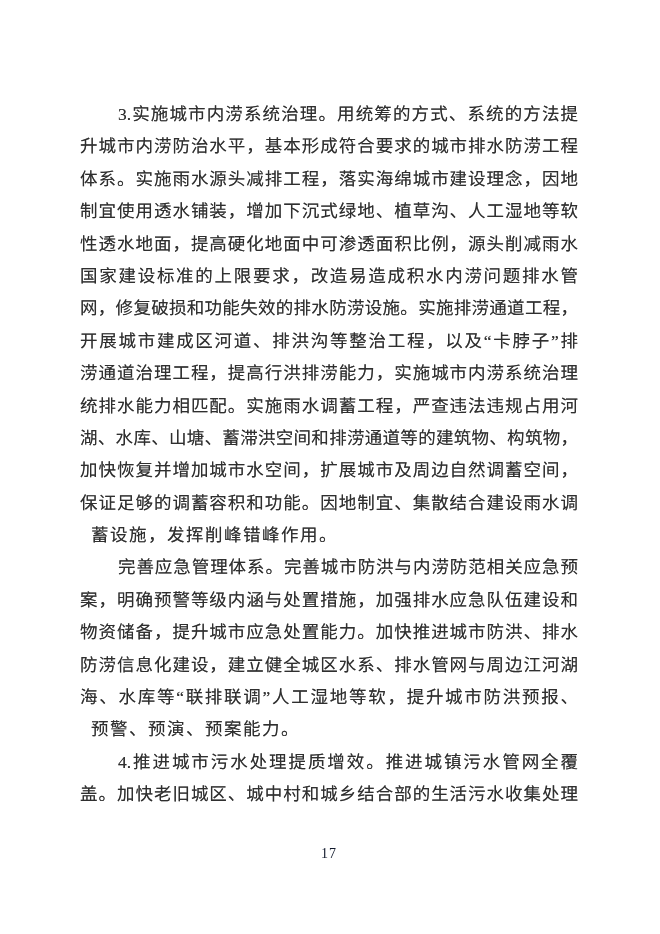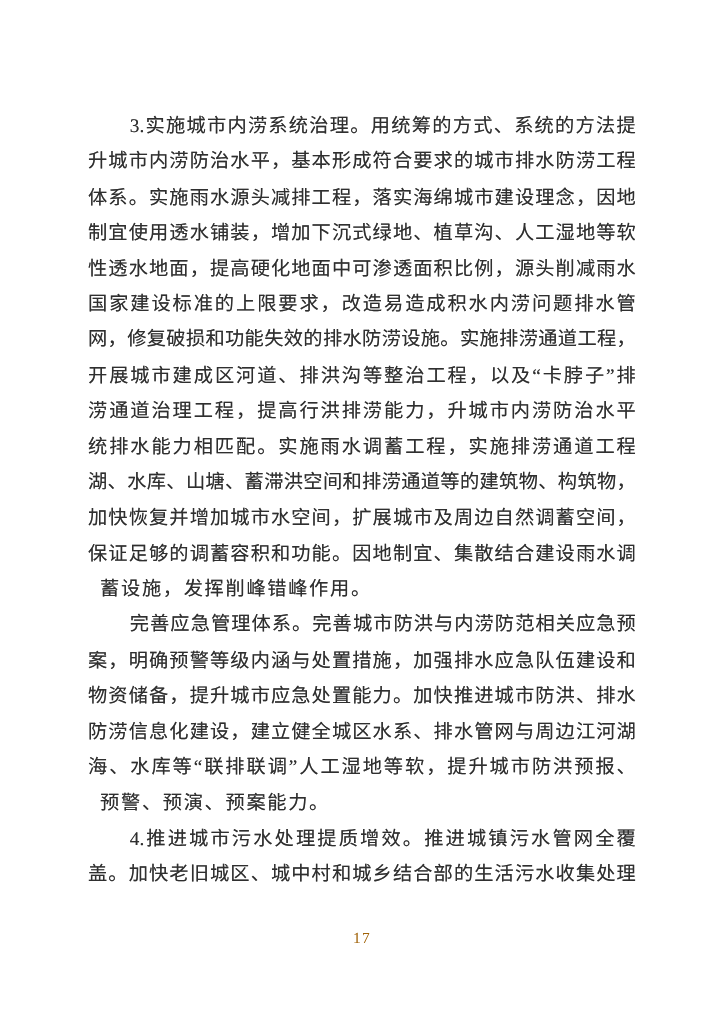--- a/index.html
+++ b/index.html
@@ -40,39 +40,39 @@
     letter-spacing: 1.5px;
     margin-left: 11px;
   }
   .page-number {
     position: absolute;
     left: 80px;
     top: 846px;
     width: 498px;
     text-align: center;
     font-size: 14px;
-    color: #a16207;
+    color: #0f172a;
     letter-spacing: 1px;
   }
 </style>
 </head>
 <body>
 
 <div class="page">
   <div class="text-block" id="text-block">
       <div class="line indent">3.实施城市内涝系统治理。用统筹的方式、系统的方法提</div>
       <div class="line">升城市内涝防治水平，基本形成符合要求的城市排水防涝工程</div>
       <div class="line">体系。实施雨水源头减排工程，落实海绵城市建设理念，因地</div>
       <div class="line">制宜使用透水铺装，增加下沉式绿地、植草沟、人工湿地等软</div>
       <div class="line">性透水地面，提高硬化地面中可渗透面积比例，源头削减雨水</div>
       <div class="line">国家建设标准的上限要求，改造易造成积水内涝问题排水管</div>
       <div class="line">网，修复破损和功能失效的排水防涝设施。实施排涝通道工程，</div>
       <div class="line">开展城市建成区河道、排洪沟等整治工程，以及“卡脖子”排</div>
-      <div class="line">涝通道治理工程，提高行洪排涝能力，升城市内涝防治水平</div>
-      <div class="line">统排水能力相匹配。实施雨水调蓄工程，实施排涝通道工程</div>
+      <div class="line">涝通道治理工程，提高行洪排涝能力，实施城市内涝系统治理</div>
+      <div class="line">统排水能力相匹配。实施雨水调蓄工程，严查违法违规占用河</div>
       <div class="line">湖、水库、山塘、蓄滞洪空间和排涝通道等的建筑物、构筑物，</div>
       <div class="line">加快恢复并增加城市水空间，扩展城市及周边自然调蓄空间，</div>
       <div class="line">保证足够的调蓄容积和功能。因地制宜、集散结合建设雨水调</div>
       <div class="line no-justify">蓄设施，发挥削峰错峰作用。</div>
       <div class="line indent">完善应急管理体系。完善城市防洪与内涝防范相关应急预</div>
       <div class="line">案，明确预警等级内涵与处置措施，加强排水应急队伍建设和</div>
       <div class="line">物资储备，提升城市应急处置能力。加快推进城市防洪、排水</div>
       <div class="line">防涝信息化建设，建立健全城区水系、排水管网与周边江河湖</div>
       <div class="line">海、水库等“联排联调”人工湿地等软，提升城市防洪预报、</div>
       <div class="line no-justify">预警、预演、预案能力。</div>

